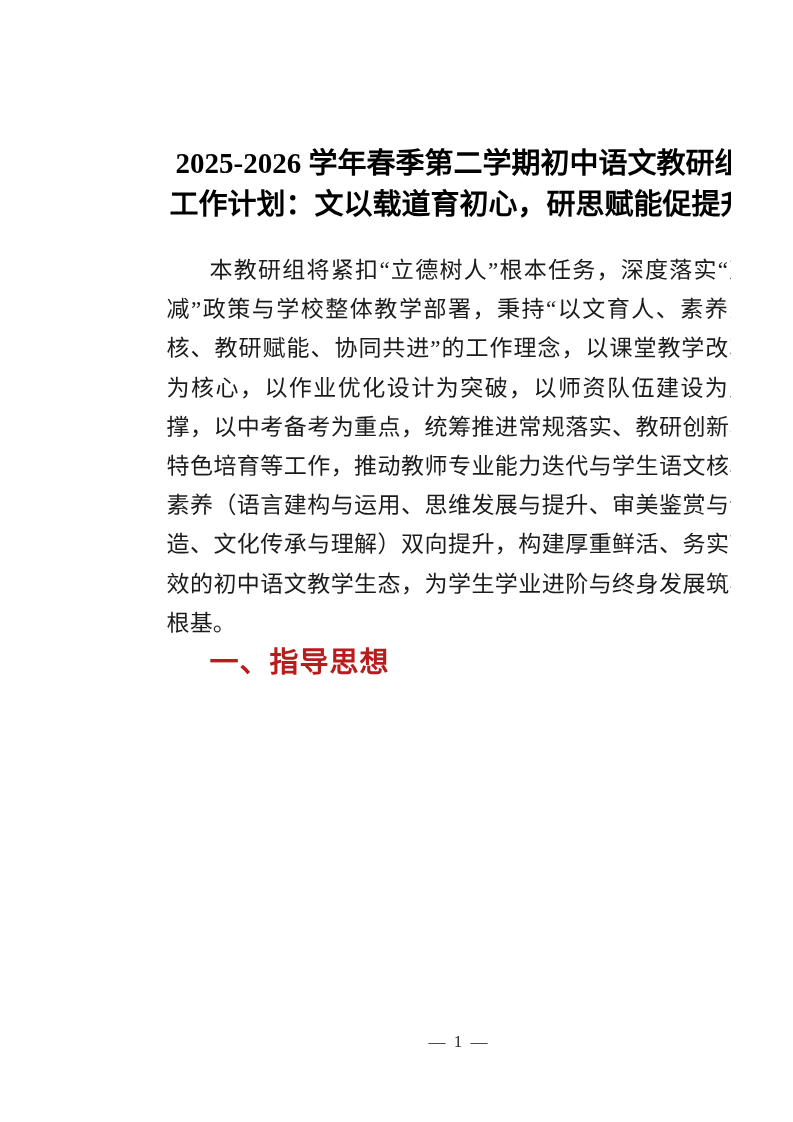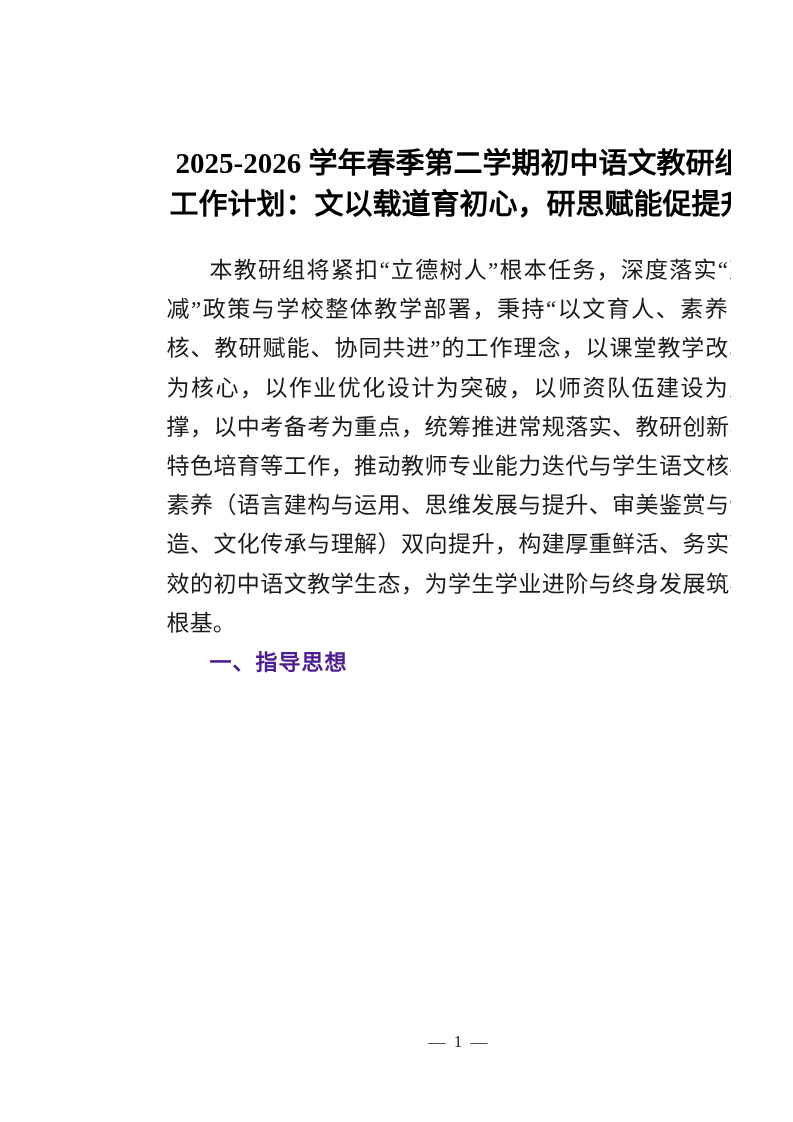--- a/index.html
+++ b/index.html
@@ -57,24 +57,24 @@
     text-indent: 43px;
     letter-spacing: 0.15px;
     word-break: break-all;
     overflow-wrap: anywhere;
   }
 
   p.heading {
     margin: 0;
     padding: 0;
     font-family: "Liberation Serif", "DejaVu Serif", serif;
-    font-size: 22px;
+    font-size: 29px;
     line-height: 39.2px;
     font-weight: bold;
-    color: #4c1d95;
+    color: #b91c1c;
     text-indent: 43px;
     text-align: left;
     letter-spacing: 1px;
   }
 
   .footer {
     position: absolute;
     left: 0;
     top: 1032px;
     width: 793px;

